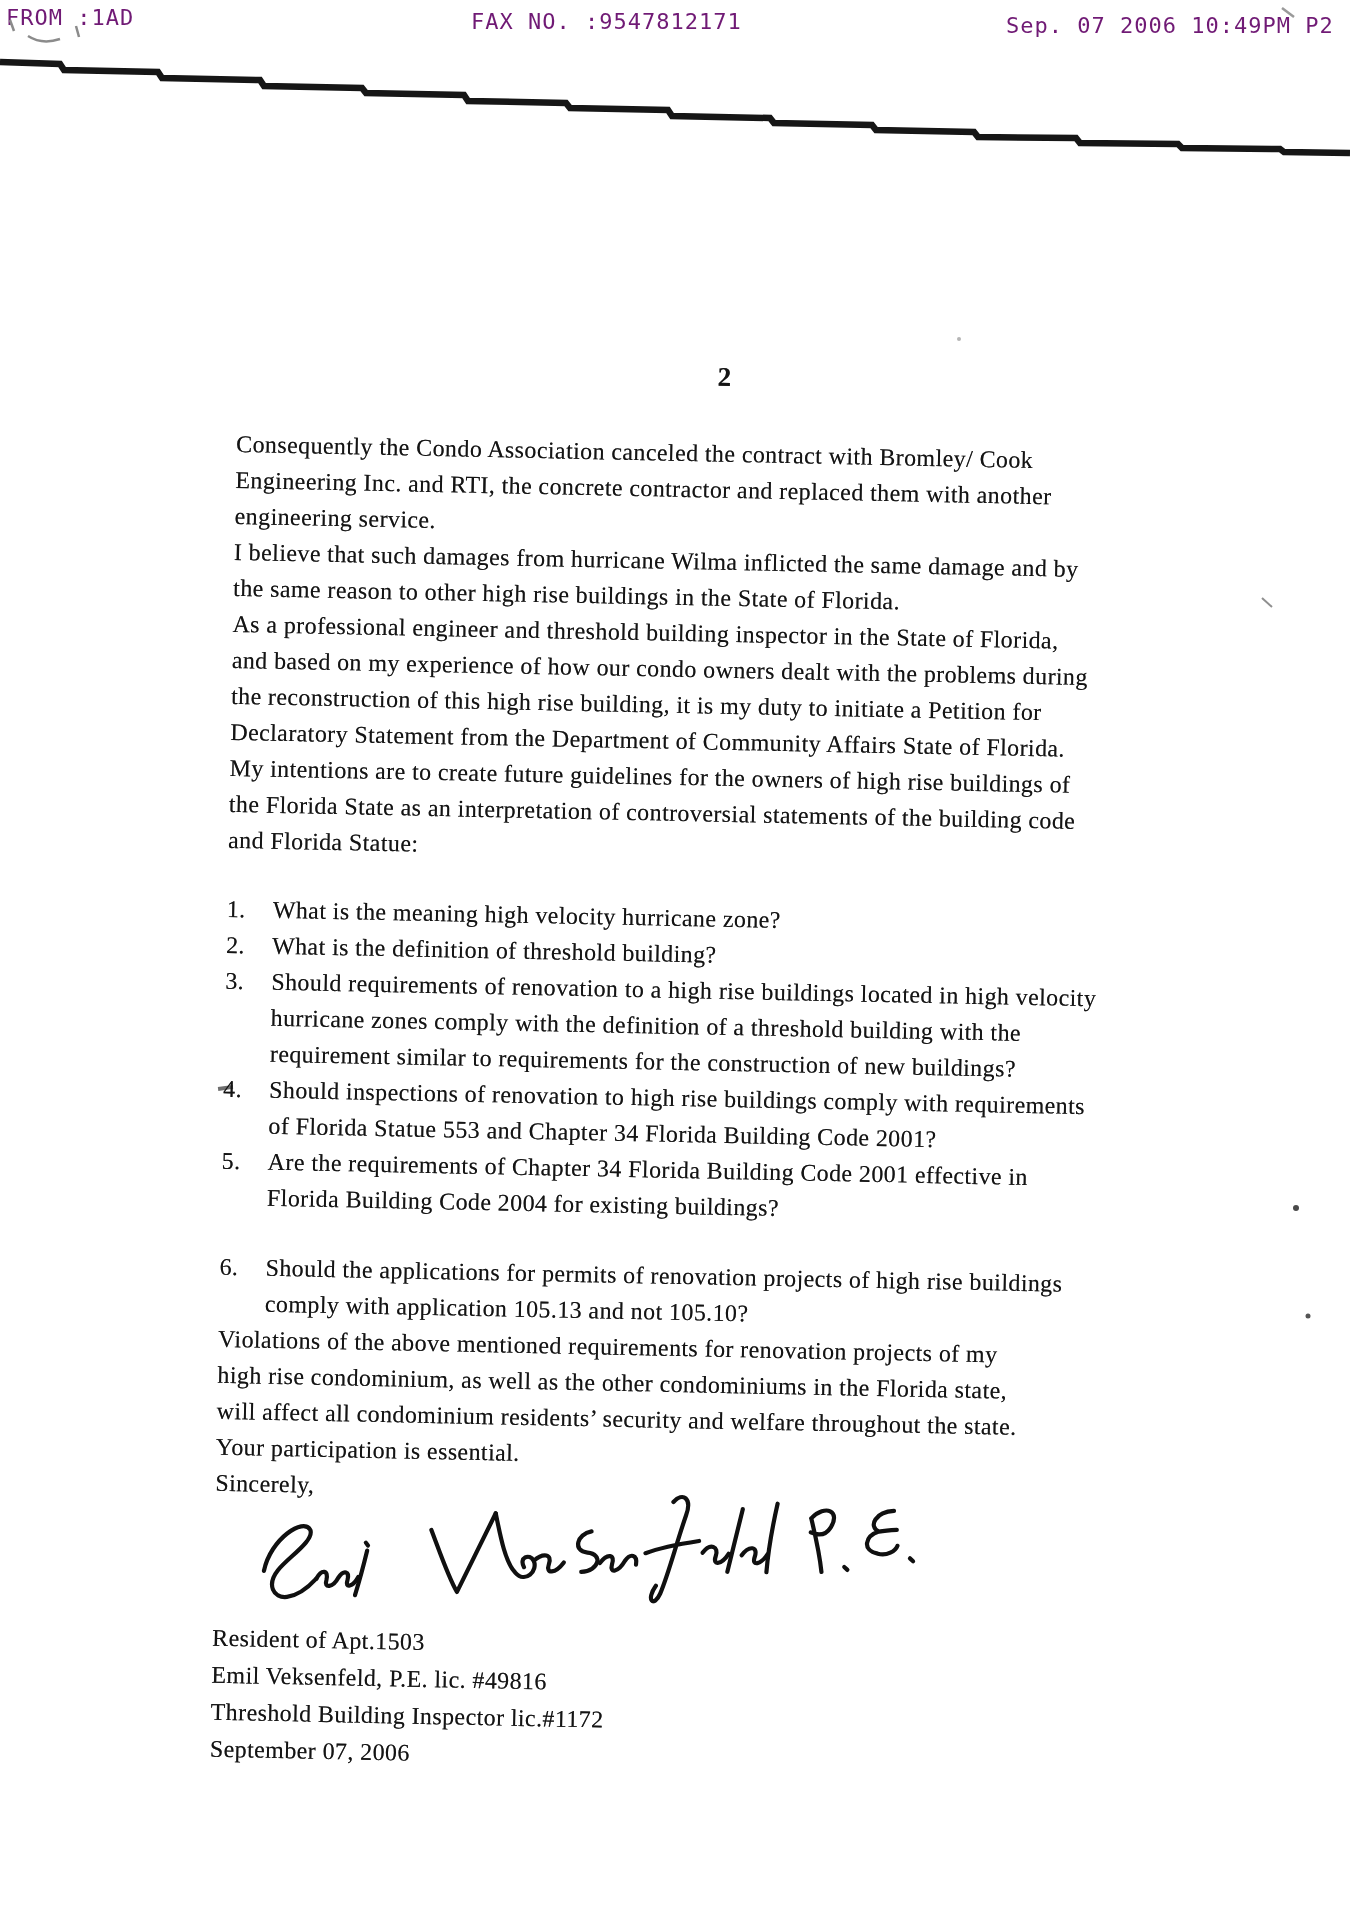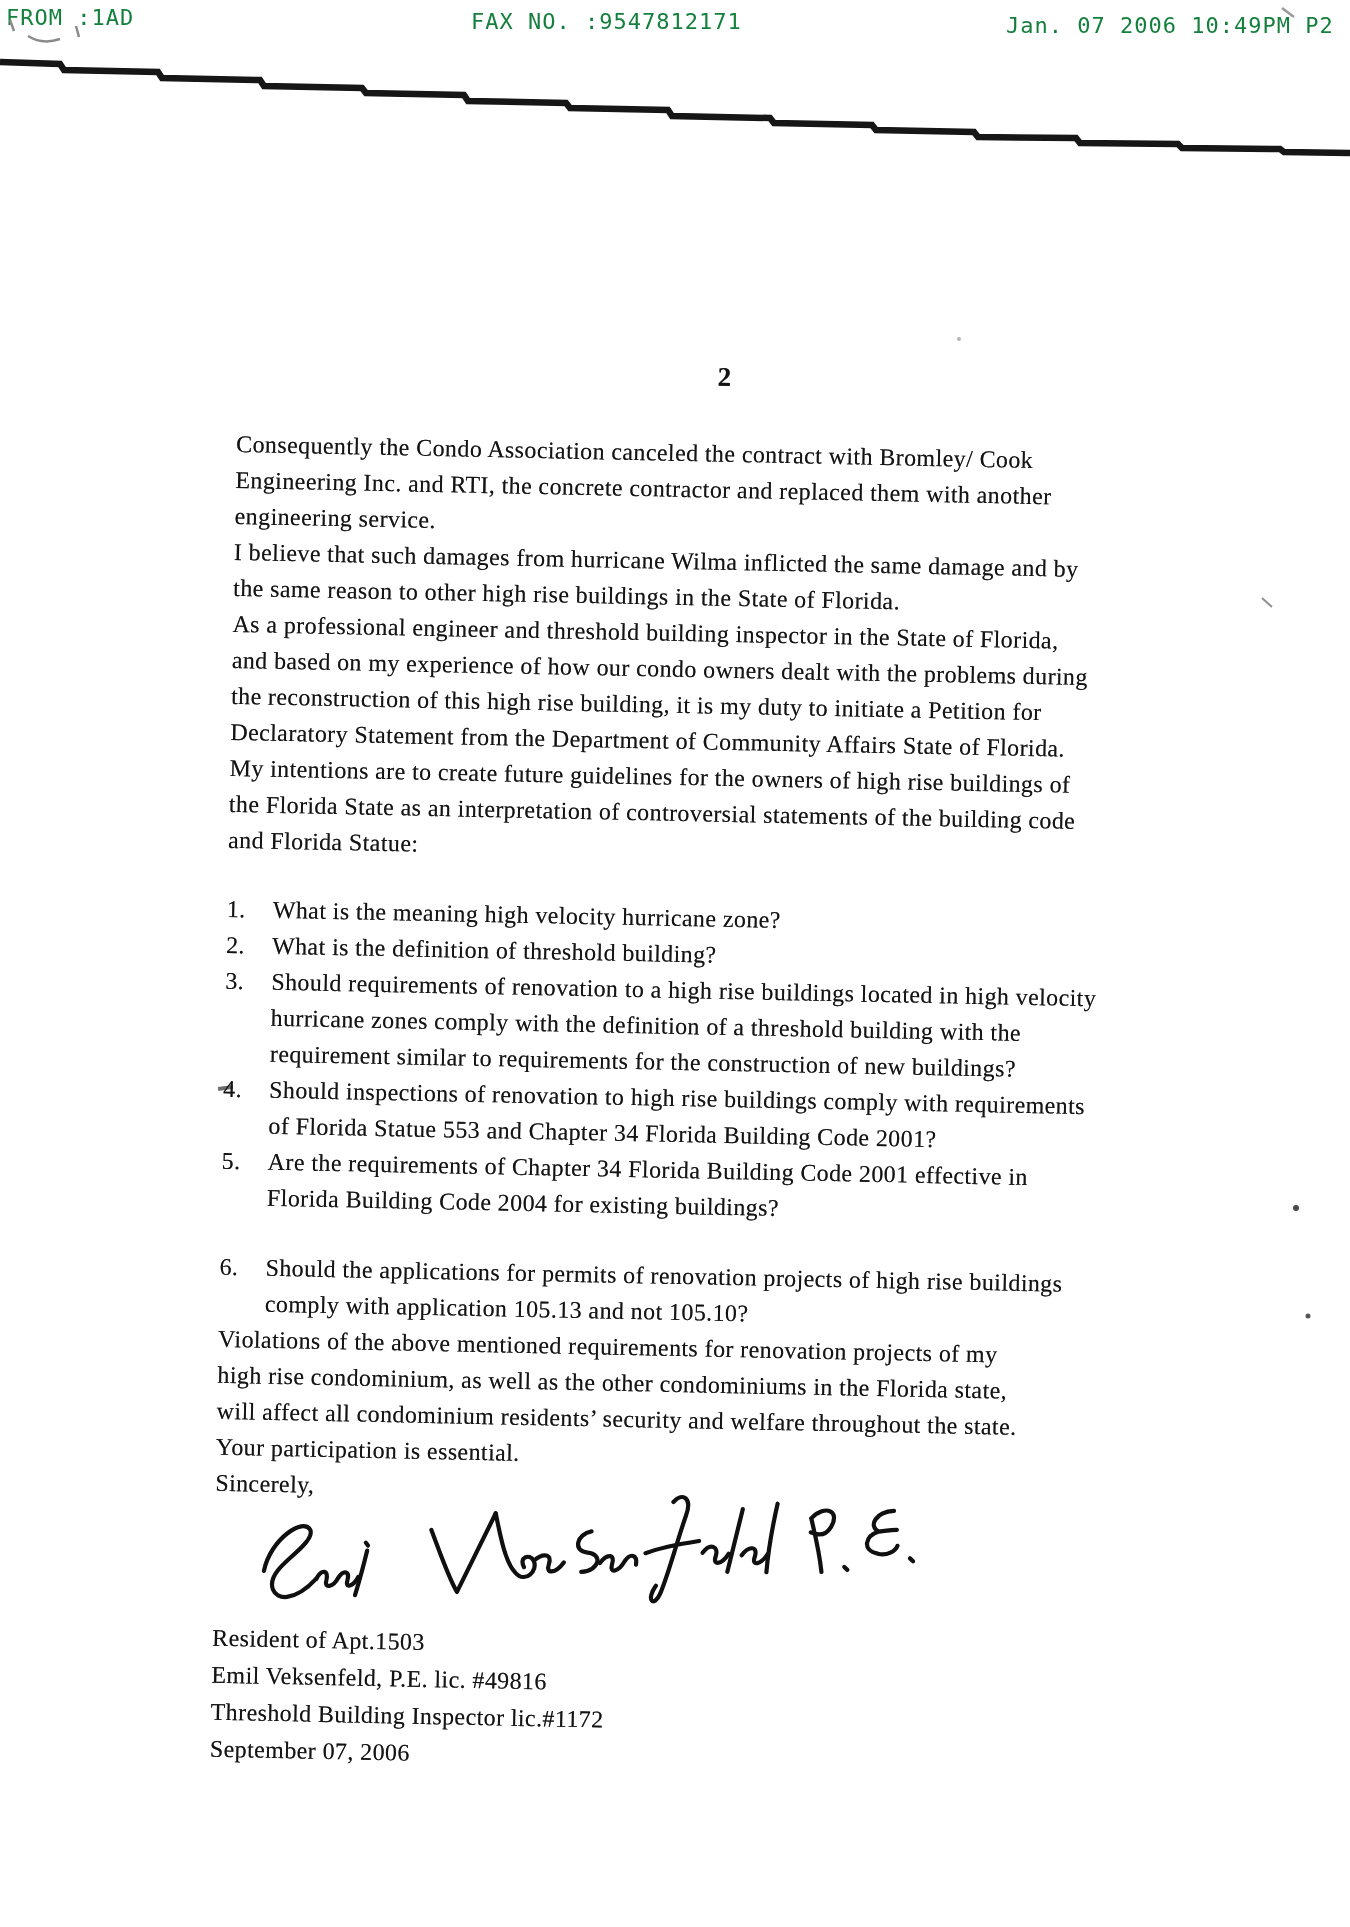--- a/index.html
+++ b/index.html
@@ -5,21 +5,21 @@
   html,body{margin:0;padding:0;}
   body{
     width:1350px;height:1927px;position:relative;overflow:hidden;
     background:#ffffff;color:#161616;
     font-family:"Liberation Serif", serif;
   }
   
   .fax-header span{
     position:absolute;
     font-family:"DejaVu Sans Mono", monospace;
-    font-size:22px;letter-spacing:1px;color:#15803d;white-space:pre;
+    font-size:22px;letter-spacing:1px;color:#701a75;white-space:pre;
   }
   .fx-from{left:6px;top:5px;}
   .fx-no{left:471px;top:9px;}
   .fx-time{left:1006px;top:13px;}
 
   
   .scan-overlay{position:absolute;left:0;top:0;width:1350px;height:1927px;pointer-events:none;}
 
   
   .letter{
@@ -42,21 +42,21 @@
   .signature-wrap{margin:4px 0 0 36px;width:690px;height:115px;}
   .p-signoff{margin:2px 0 0 44px;line-height:37px;}
   .p-date{margin:16px 0 0 44px;}
 </style>
 </head>
 <body>
 
 <div class="fax-header">
   <span class="fx-from">FROM :1AD</span>
   <span class="fx-no">FAX NO. :9547812171</span>
-  <span class="fx-time">Jan. 07 2006 10:49PM P2</span>
+  <span class="fx-time">Sep. 07 2006 10:49PM P2</span>
 </div>
 
 <svg class="scan-overlay" viewBox="0 0 1350 1927" xmlns="http://www.w3.org/2000/svg">
   <path d="M0,62 L60,64 L64,70 L158,72 L162,78 L260,80 L264,86 L362,88 L366,93 L464,95 L468,101 L566,103 L570,108 L668,110 L672,116 L770,118 L774,123 L872,125 L876,130 L974,132 L978,137 L1076,138 L1080,143 L1178,144 L1182,148 L1280,149 L1284,152 L1350,153" fill="none" stroke="#161616" stroke-width="6.5"></path>
   <g stroke="#8b8b8b" stroke-width="2.5" fill="none">
     <path d="M28,36 q14,9 32,3"></path>
     <path d="M10,20 l4,11"></path>
     <path d="M76,26 l3,11"></path>
     <path d="M1282,8 l12,9" stroke="#9a9a9a"></path>
     <path d="M1262,598 l10,9" stroke="#8f8f8f" stroke-width="2"></path>

